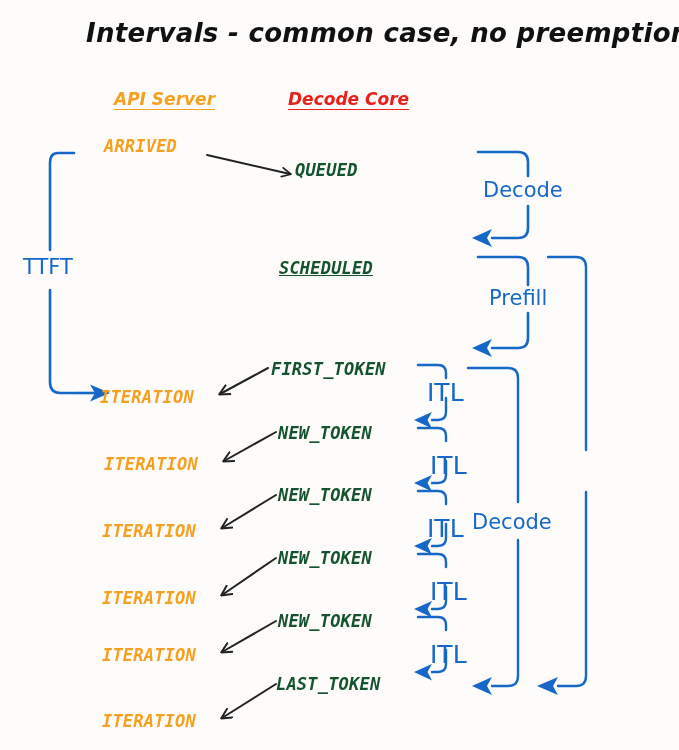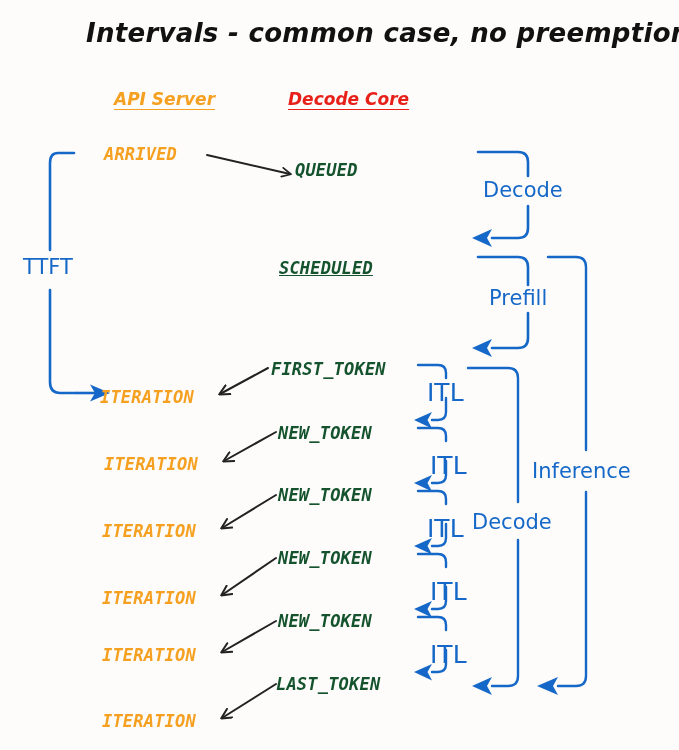--- a/index.html
+++ b/index.html
@@ -150,42 +150,41 @@
       <path d="M586,492 L586,676 Q586,686 576,686 L558,686" fill="none" stroke="#1668c8" stroke-width="2.4" stroke-linecap="round"></path>
       <path d="M558,677 L537,686 L558,695 L553,686 Z" fill="#1668c8"></path>
     </g>
   </svg>
 
   <div class="lbl title" style="left:86px;top:20px;">Intervals - common case, no preemptions</div>
 
   <div class="lbl colhead api" style="left:102px;top:91px;margin-left:12px;">API Server</div>
   <div class="lbl colhead engine" style="left:288px;top:91px;">Decode Core</div>
 
-  <div class="lbl state api" style="left:104px;top:146px;">ARRIVED</div>
+  <div class="lbl state api" style="left:104px;top:138px;">ARRIVED</div>
   <div class="lbl state api" style="left:100px;top:389px;">ITERATION</div>
   <div class="lbl state api" style="left:104px;top:456px;">ITERATION</div>
   <div class="lbl state api" style="left:102px;top:523px;">ITERATION</div>
   <div class="lbl state api" style="left:102px;top:590px;">ITERATION</div>
   <div class="lbl state api" style="left:102px;top:647px;">ITERATION</div>
   <div class="lbl state api" style="left:102px;top:713px;">ITERATION</div>
 
   <div class="lbl state engine" style="left:295px;top:162px;">QUEUED</div>
   <div class="lbl state engine" style="left:279px;top:260px;text-decoration:underline;">SCHEDULED</div>
   <div class="lbl state engine" style="left:271px;top:361px;">FIRST_TOKEN</div>
   <div class="lbl state engine" style="left:278px;top:425px;">NEW_TOKEN</div>
   <div class="lbl state engine" style="left:278px;top:487px;">NEW_TOKEN</div>
   <div class="lbl state engine" style="left:278px;top:550px;">NEW_TOKEN</div>
   <div class="lbl state engine" style="left:278px;top:613px;">NEW_TOKEN</div>
   <div class="lbl state engine" style="left:276px;top:676px;">LAST_TOKEN</div>
 
   <div class="lbl blue" style="left:23px;top:257px;">TTFT</div>
   <div class="lbl blue" style="left:483px;top:180px;">Decode</div>
   <div class="lbl blue" style="left:489px;top:288px;">Prefill</div>
   <div class="lbl blue" style="left:472px;top:512px;">Decode</div>
-  <div class="lbl blue" style="left:532px;top:461px;">Inference</div>
 
   <div class="lbl blue small" style="left:427px;top:380px;">ITL</div>
   <div class="lbl blue small" style="left:430px;top:453px;">ITL</div>
   <div class="lbl blue small" style="left:427px;top:516px;">ITL</div>
   <div class="lbl blue small" style="left:430px;top:579px;">ITL</div>
   <div class="lbl blue small" style="left:430px;top:642px;">ITL</div>
 
 </div>
 
 </body></html>

